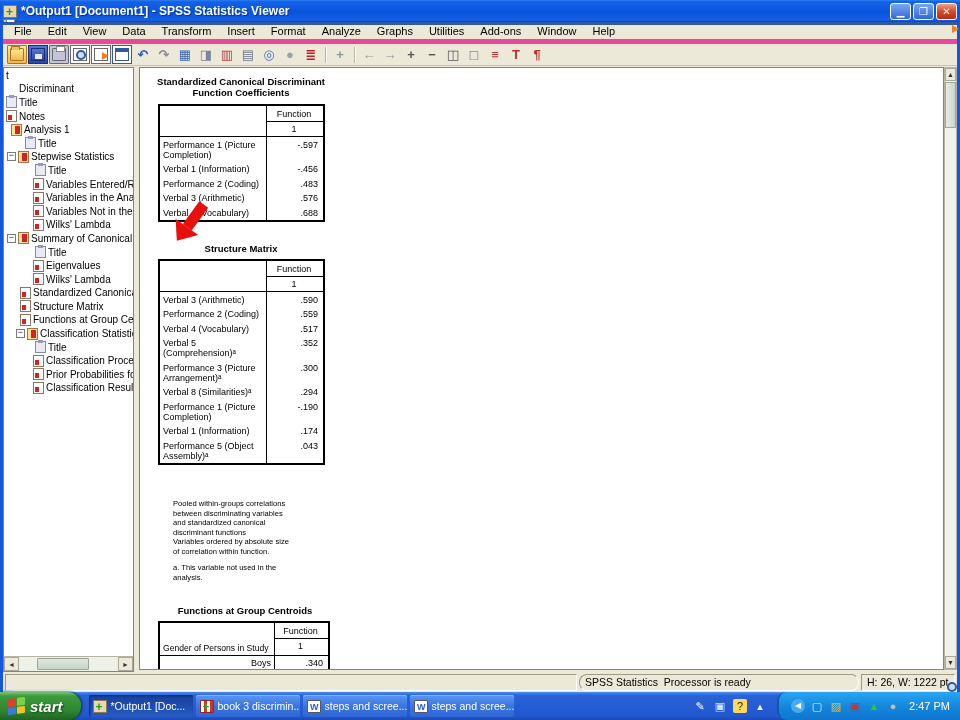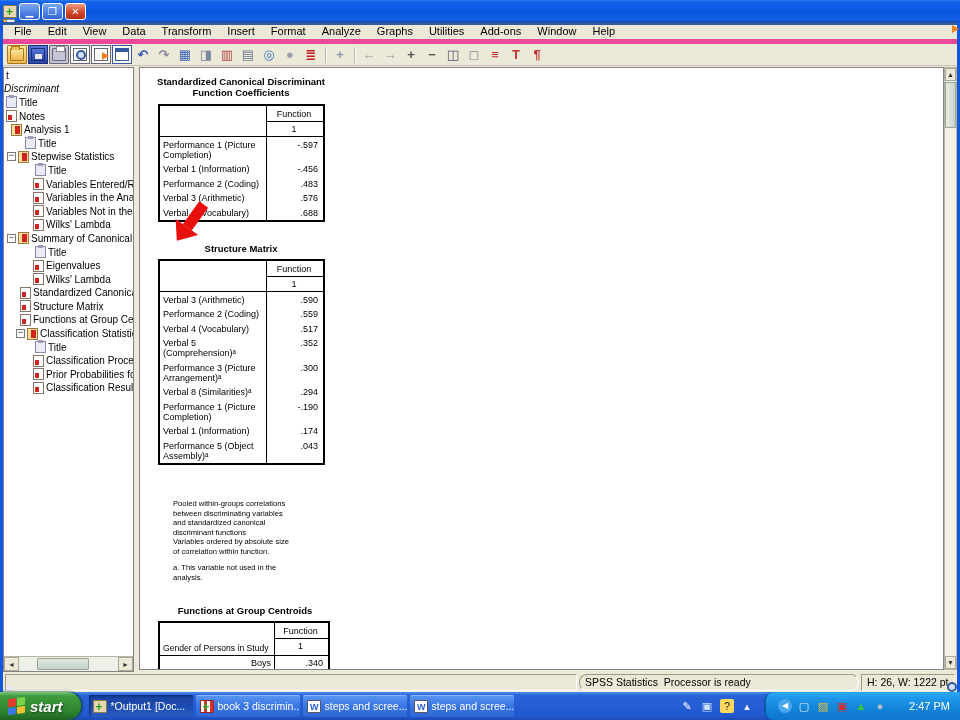--- a/index.html
+++ b/index.html
@@ -132,29 +132,30 @@
   .ic-spssdata { background:repeating-linear-gradient(90deg,#fff 0 3px,#d43030 3px 6px); border:1px solid #992222; }
   .ic-spssdata::after { content:'+'; position:absolute; left:2px; top:-1px; color:#22b022; font-weight:bold; font-size:12px; }
   .ic-word { background:#fff; border:1px solid #556; }
   .ic-word::after { content:'W'; position:absolute; left:2.5px; top:1px; color:#2a5bd7; font-size:9px; font-weight:bold; }
   .pretray { margin-left:auto; display:flex; align-items:center; gap:6px; padding-right:10px; }
   .tray { height:28px; display:flex; align-items:center; gap:5px; padding:0 10px 0 12px;
     background:linear-gradient(180deg,#2aa5f4 0%,#1488dd 50%,#0e74cf 100%);
     border-left:2px solid #0a5ca8; border-radius:9px 0 0 9px; flex:none; }
   .tico { font-size:11px; line-height:14px; width:14px; height:14px; text-align:center; flex:none; border-radius:2px; }
   .tico.k-round { border-radius:50%; font-size:8px; line-height:13px; }
-  .clock { color:#fff; font-size:11px; margin-left:17px; white-space:nowrap; }
+  .clock { color:#fff; font-size:11px; margin-left:4px; white-space:nowrap; }
 </style>
 </head>
 <body>
 
 <div class="window">
 
   <div class="titlebar">
     <span class="wic ic-spssout"></span>
+    <span class="ttl">*Output1 [Document1] - SPSS Statistics Viewer</span>
     <span class="winbtn">▁</span>
     <span class="winbtn">❐</span>
     <span class="winbtn close">✕</span>
   </div>
 
   <div class="frame">
 
     <div class="menubar">
 
         <span class="menuitem">File</span>
@@ -256,21 +257,21 @@
     <div class="workspace">
 
       <div class="treepane">
         <div>
 
             <div class="titem" style="margin-left: 2px;">
 
               <span>t</span>
             </div>
 
-            <div class="titem" style="margin-left: 0; font-style: italic;">
+            <div class="titem" style="margin-left: 15px;">
 
               <span>Discriminant</span>
             </div>
 
             <div class="titem" style="margin-left: 2px;">
 
               <span class="tic ic-title"></span>
               <span>Title</span>
             </div>
 

